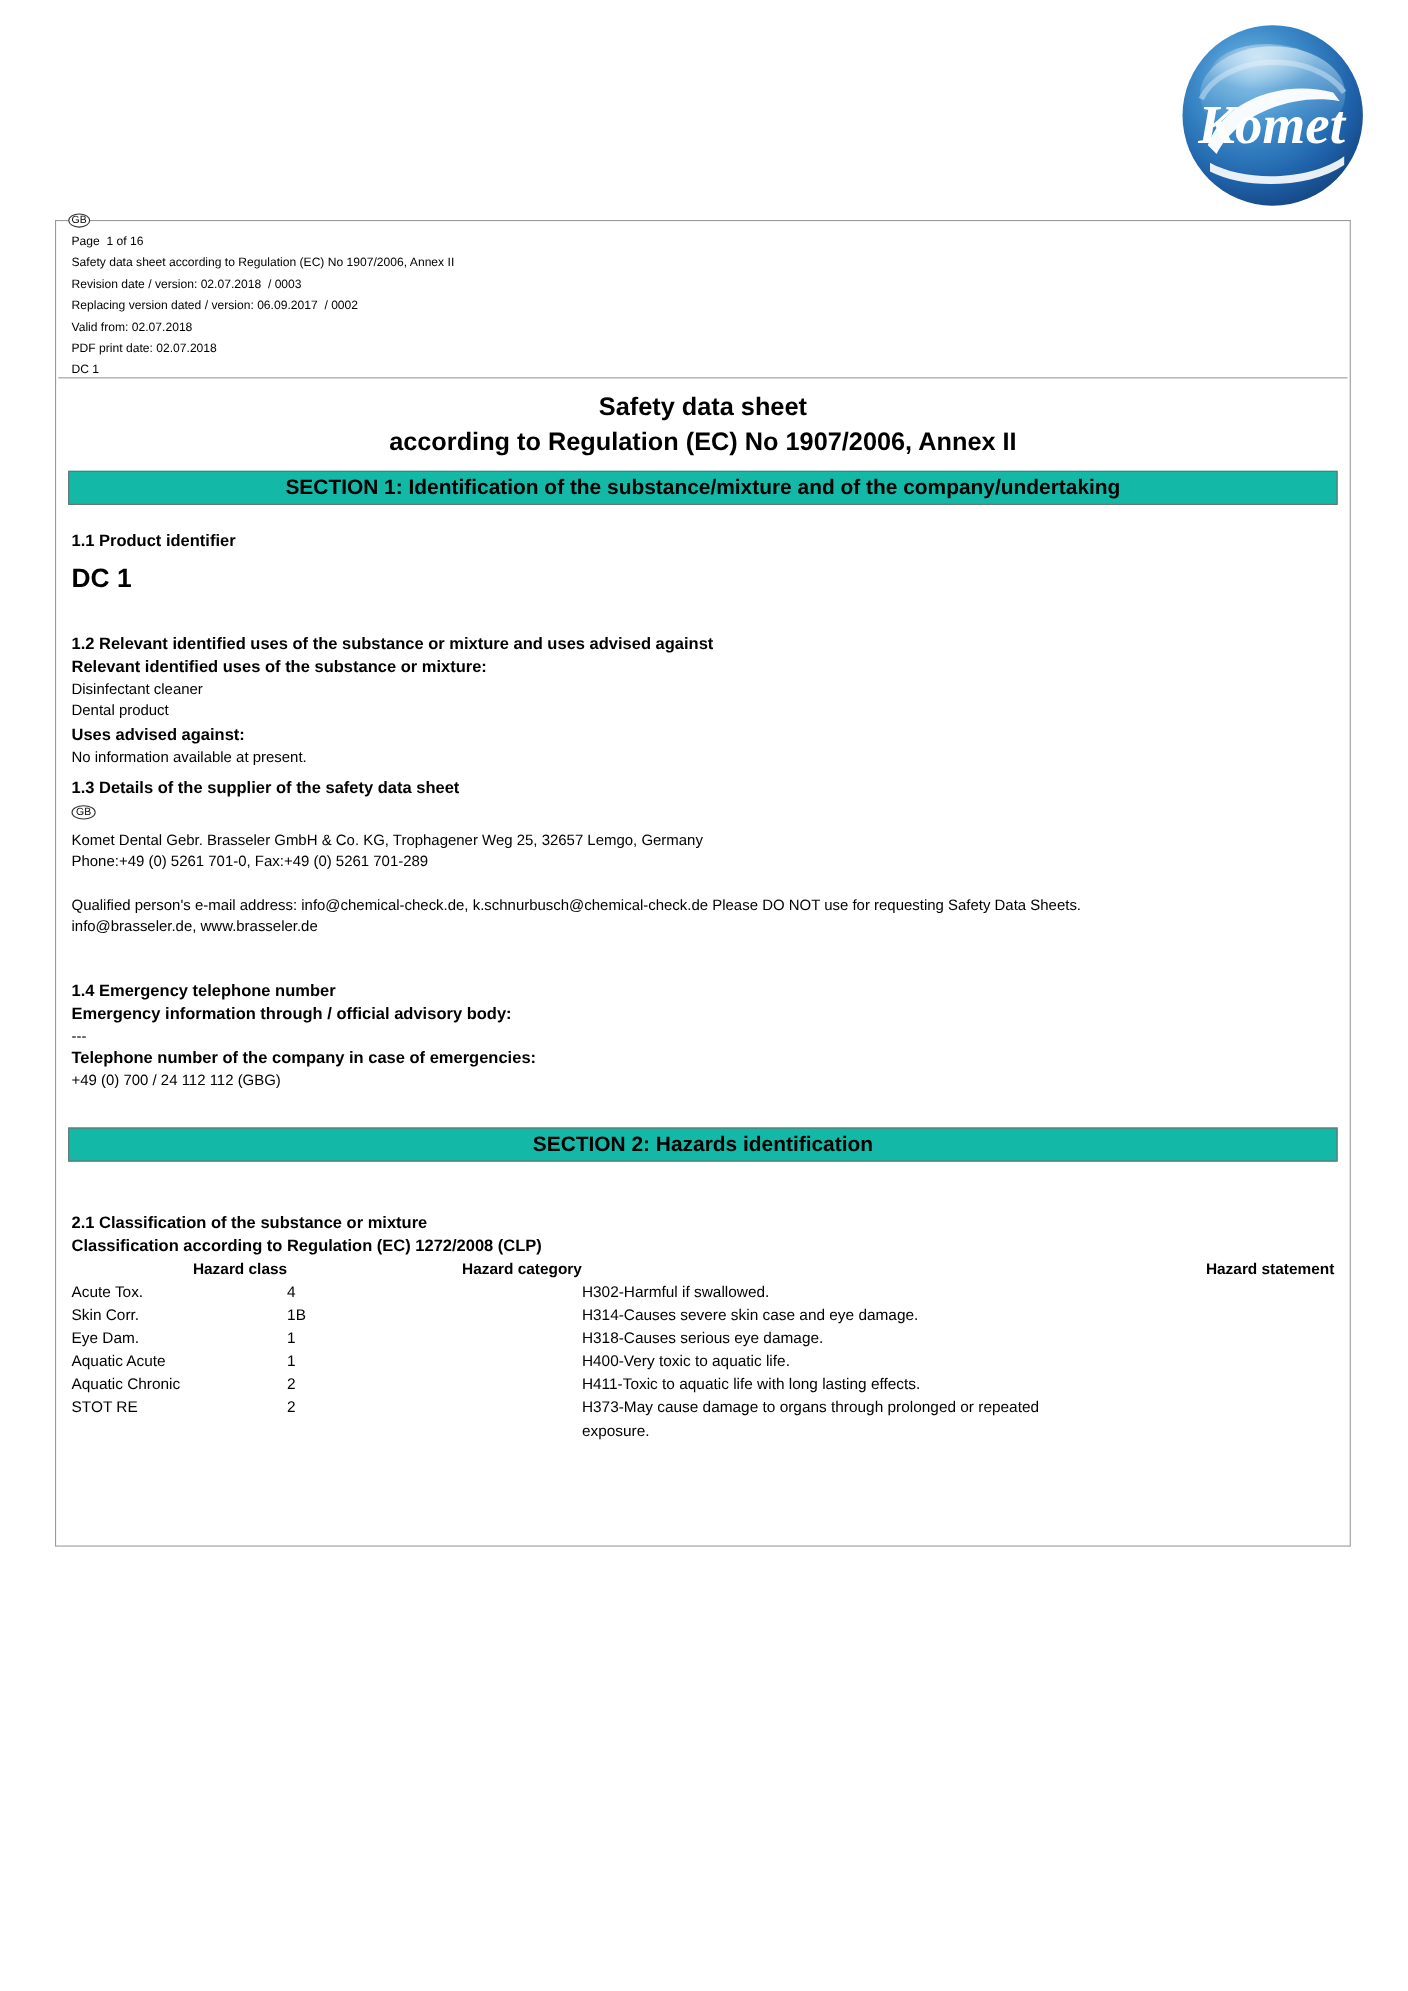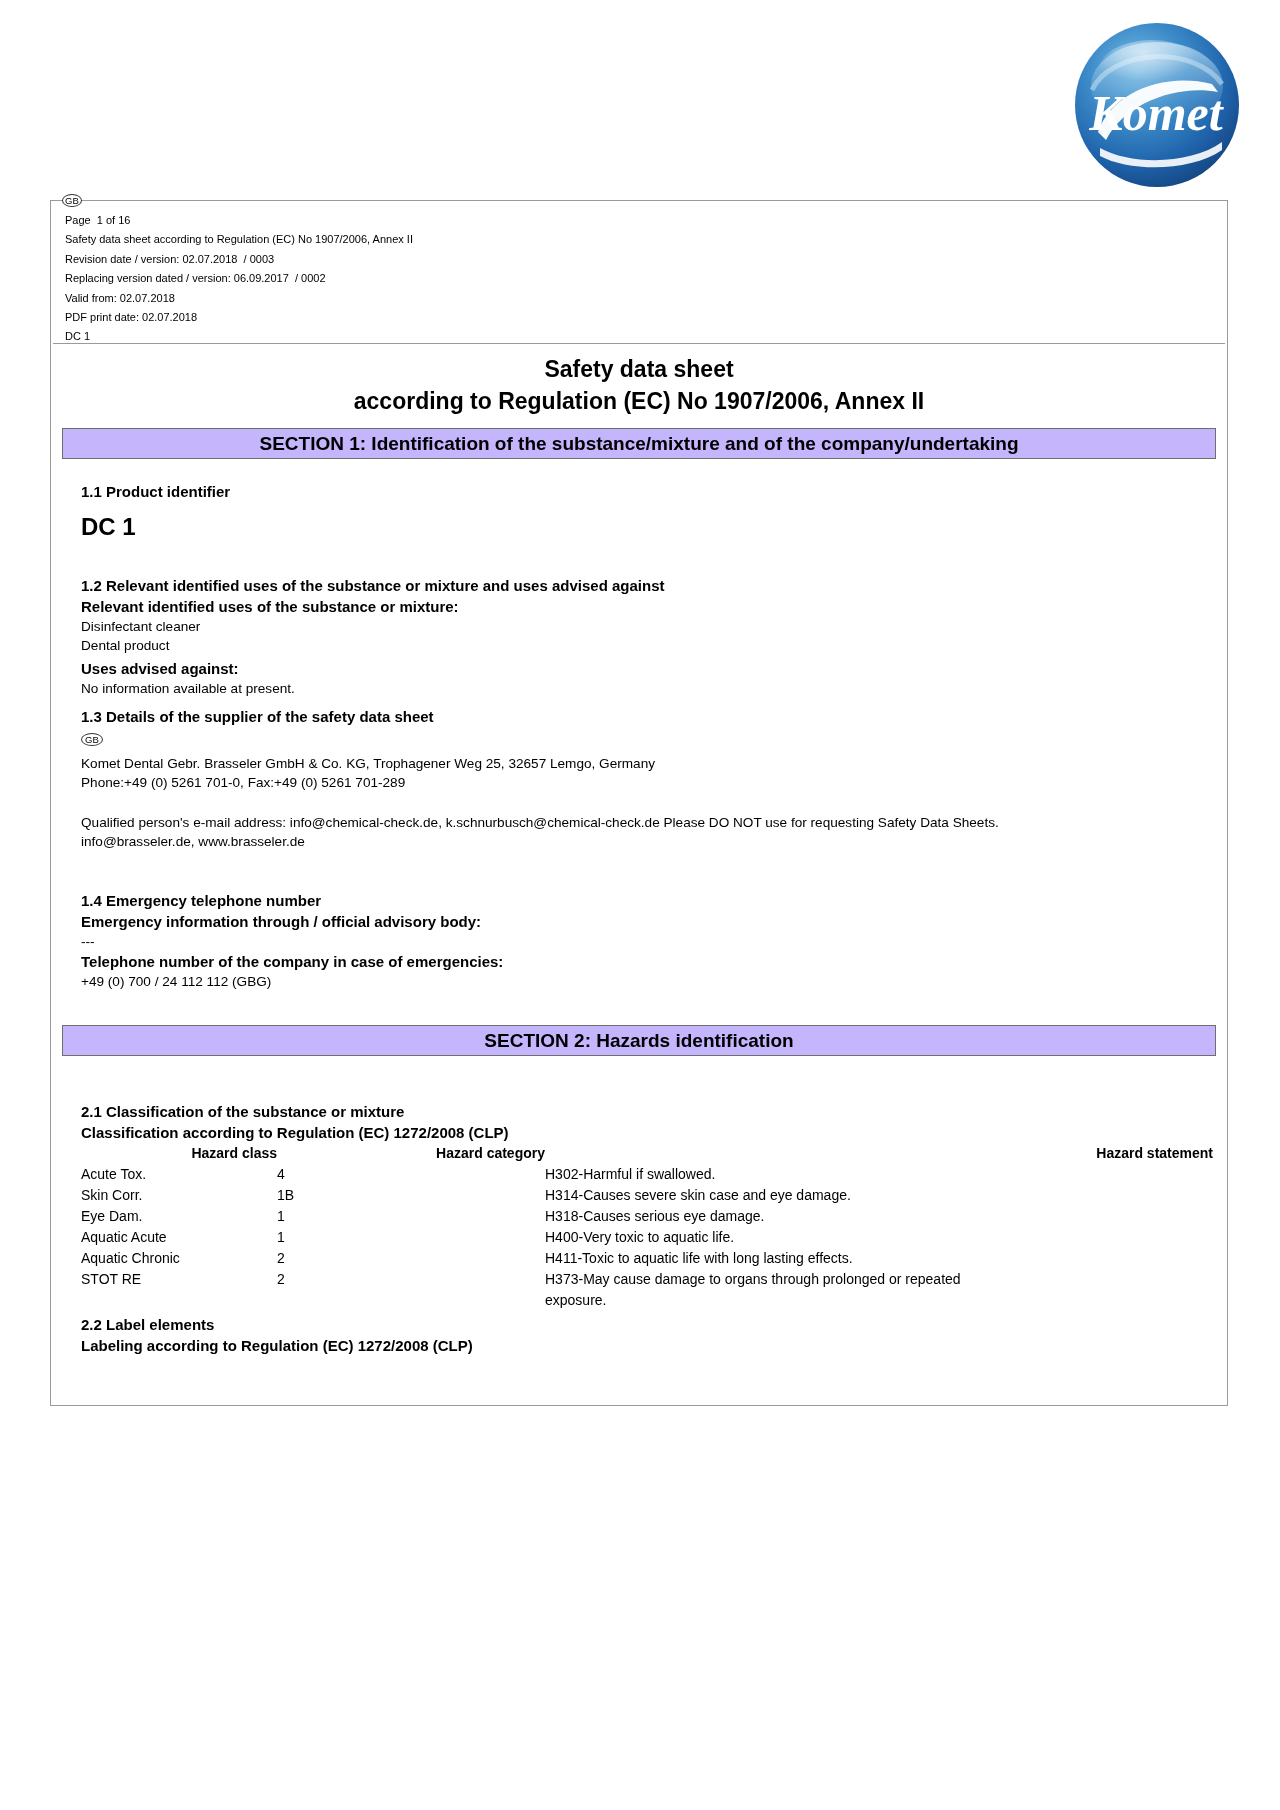--- a/index.html
+++ b/index.html
@@ -91,35 +91,35 @@
     font-weight: bold;
     line-height: 32px;
   }
 
   
   .section-banner {
     position: absolute;
     left: 11px;
     width: 1154px;
     box-sizing: border-box;
-    background: #c4b5fd;
+    background: #14b8a6;
     border: 1px solid #6e6e6e;
     text-align: center;
     font-size: 19px;
     font-weight: bold;
     line-height: 29px;
     height: 31px;
   }
   #banner-s1 { top: 227px; }
   #banner-s2 { top: 824px; }
 
   
   .content {
     position: absolute;
-    left: 30px;
+    left: 14px;
     right: 14px;
   }
   .h-sub {
     font-size: 15px;
     font-weight: bold;
     line-height: 21px;
   }
   .h-big {
     font-size: 24px;
     font-weight: bold;
@@ -293,18 +293,14 @@
             <td class="col-class">STOT RE</td>
             <td class="col-cat">2</td>
             <td class="col-stmt">
               <div class="stmt-wrap">H373-May cause damage to organs through prolonged or repeated exposure.</div>
             </td>
           </tr>
         </tbody>
     </table>
   </div>
 
-  <div class="content" style="top:1113px;">
-    <div class="h-sub">2.2 Label elements</div>
-    <div class="h-sub">Labeling according to Regulation (EC) 1272/2008 (CLP)</div>
-  </div>
 
 </div>
 
 </body></html>

